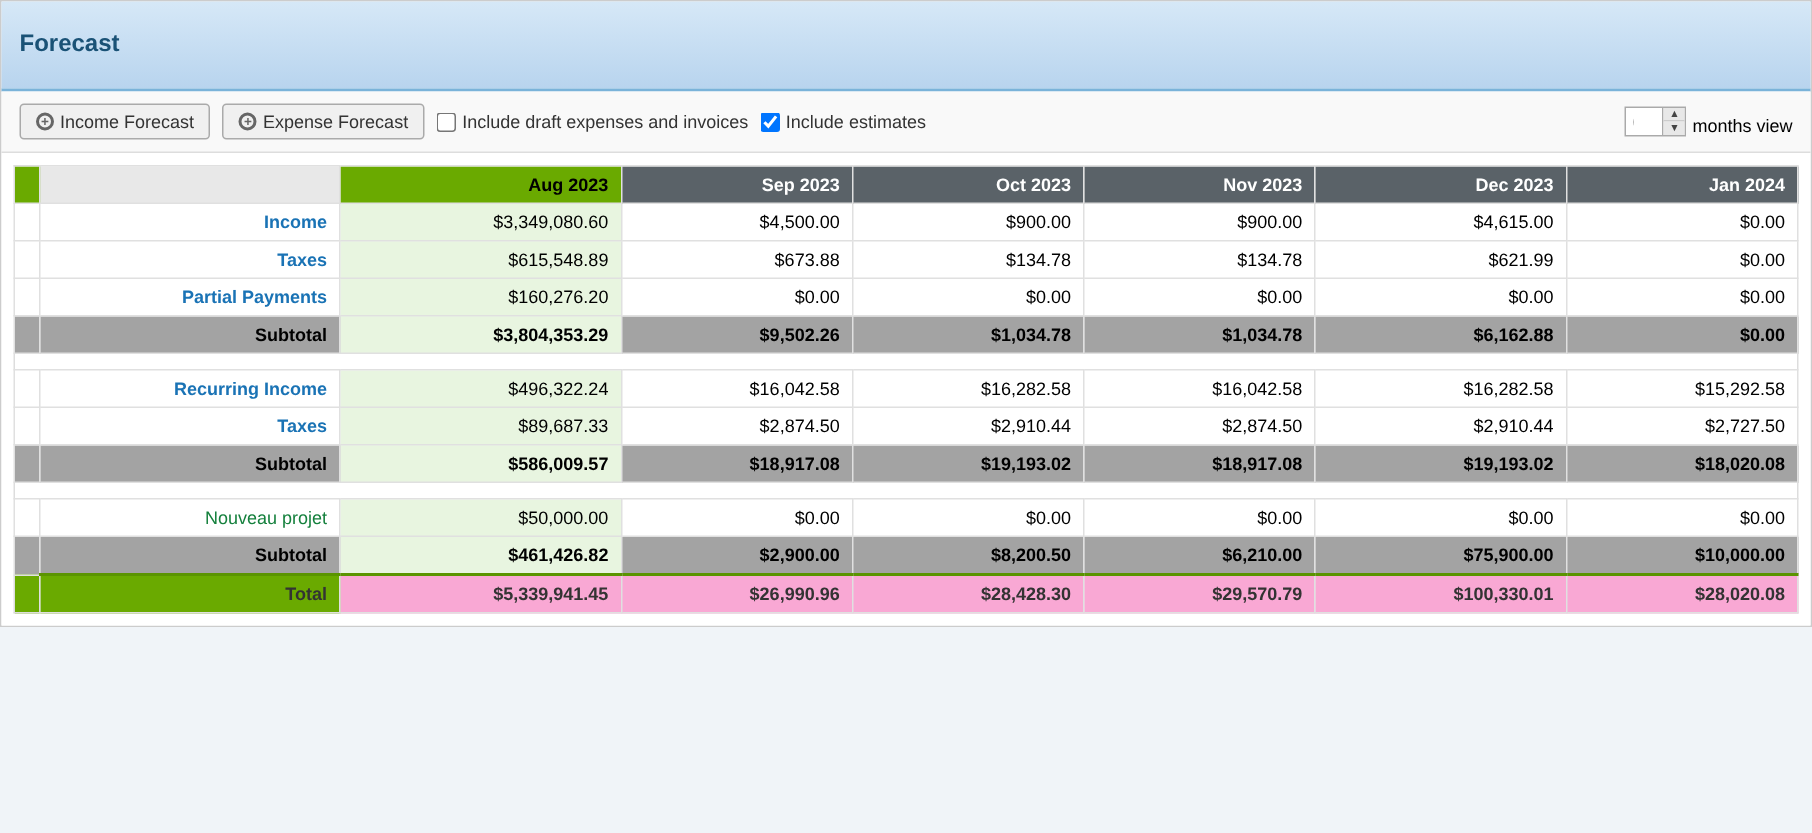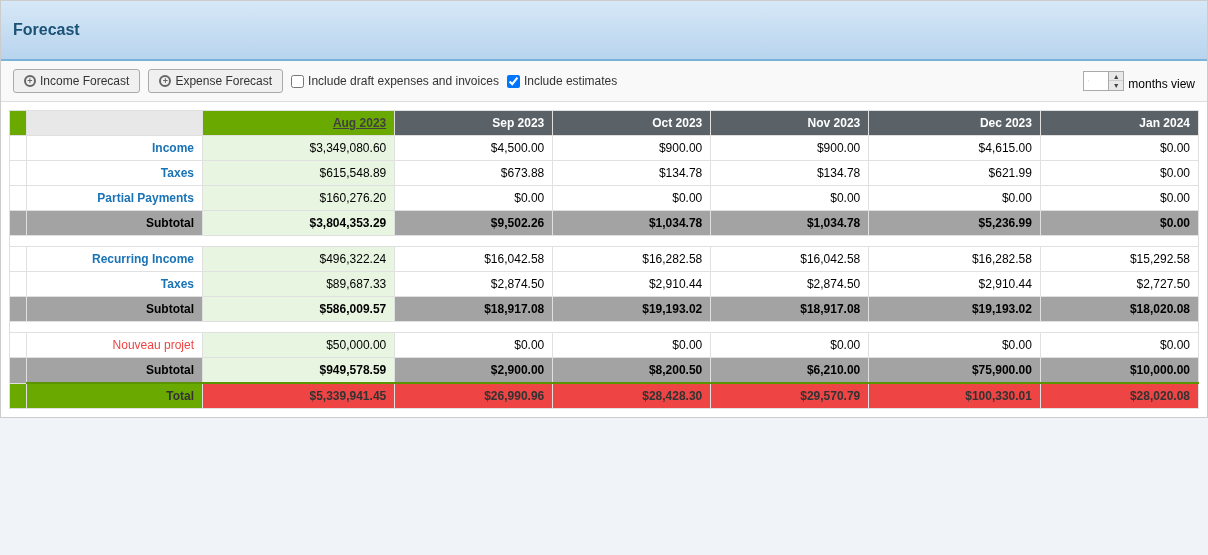--- a/index.html
+++ b/index.html
@@ -128,27 +128,26 @@
     }
 
     .forecast-table th {
       background: #5a6268;
       color: #ffffff;
       font-weight: bold;
     }
 
     .forecast-table th.current-month {
       background: #6aaa00;
-      color: #404040;
-      text-decoration: underline;
+      color: #000000;
     }
 
     .col-label {
       text-align: left;
-      width: 176px;
+      width: 200px;
     }
 
     .section-separator td {
       background: #f5f5f5;
       height: 12px;
       border: none;
     }
 
     .link-cell {
       color: #1a73b5;
@@ -160,39 +159,39 @@
     .subtotal-row td {
       font-weight: bold;
       background: #a3a3a3;
     }
 
     .highlight-cell {
       background: #e8f5e0 !important;
     }
 
     .total-row td {
-      background: #ef4444;
+      background: #f9a8d4;
       color: #333;
       font-weight: bold;
       border-top: 2px solid #5a9400;
     }
 
     .left-accent {
       width: 6px;
       background: #6aaa00;
       padding: 0;
       border: none;
     }
 
     .normal-row td {
       background: #fff;
     }
 
     .nouveau-projet {
-      color: #ef4444;
+      color: #15803d;
       font-style: normal;
     }
   </style>
 </head>
 <body>
 
 <div class="app-container">
 
   <div class="page-header">
     <span class="page-title">Forecast</span>
@@ -276,21 +275,21 @@
           <td>$0.00</td>
           <td>$0.00</td>
         </tr>
         <tr class="subtotal-row">
           <td class="left-accent"></td>
           <td class="col-label">Subtotal</td>
           <td class="highlight-cell">$3,804,353.29</td>
           <td>$9,502.26</td>
           <td>$1,034.78</td>
           <td>$1,034.78</td>
-          <td>$5,236.99</td>
+          <td>$6,162.88</td>
           <td>$0.00</td>
         </tr>
 
         <tr class="section-separator">
           <td colspan="8" style="height:10px; background:#fff; border:none;"></td>
         </tr>
 
         <tr class="normal-row">
           <td class="left-accent"></td>
           <td class="col-label"><span class="link-cell">Recurring Income</span></td>
@@ -332,21 +331,21 @@
           <td class="highlight-cell">$50,000.00</td>
           <td>$0.00</td>
           <td>$0.00</td>
           <td>$0.00</td>
           <td>$0.00</td>
           <td>$0.00</td>
         </tr>
         <tr class="subtotal-row">
           <td class="left-accent"></td>
           <td class="col-label">Subtotal</td>
-          <td class="highlight-cell">$949,578.59</td>
+          <td class="highlight-cell">$461,426.82</td>
           <td>$2,900.00</td>
           <td>$8,200.50</td>
           <td>$6,210.00</td>
           <td>$75,900.00</td>
           <td>$10,000.00</td>
         </tr>
 
         <tr class="total-row">
           <td style="width:6px; background:#6aaa00; border:none;"></td>
           <td class="col-label" style="background:#6aaa00; color:#333; font-weight:bold;margin-top:28px;">Total</td>

